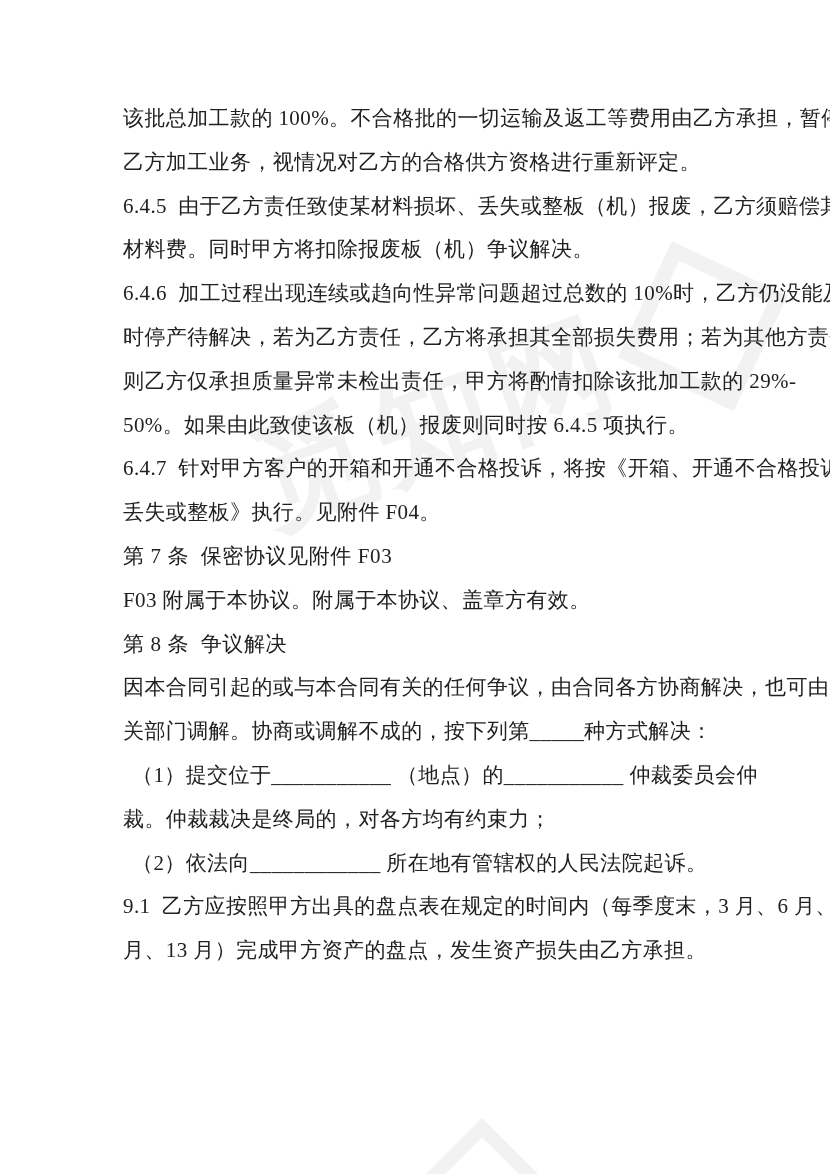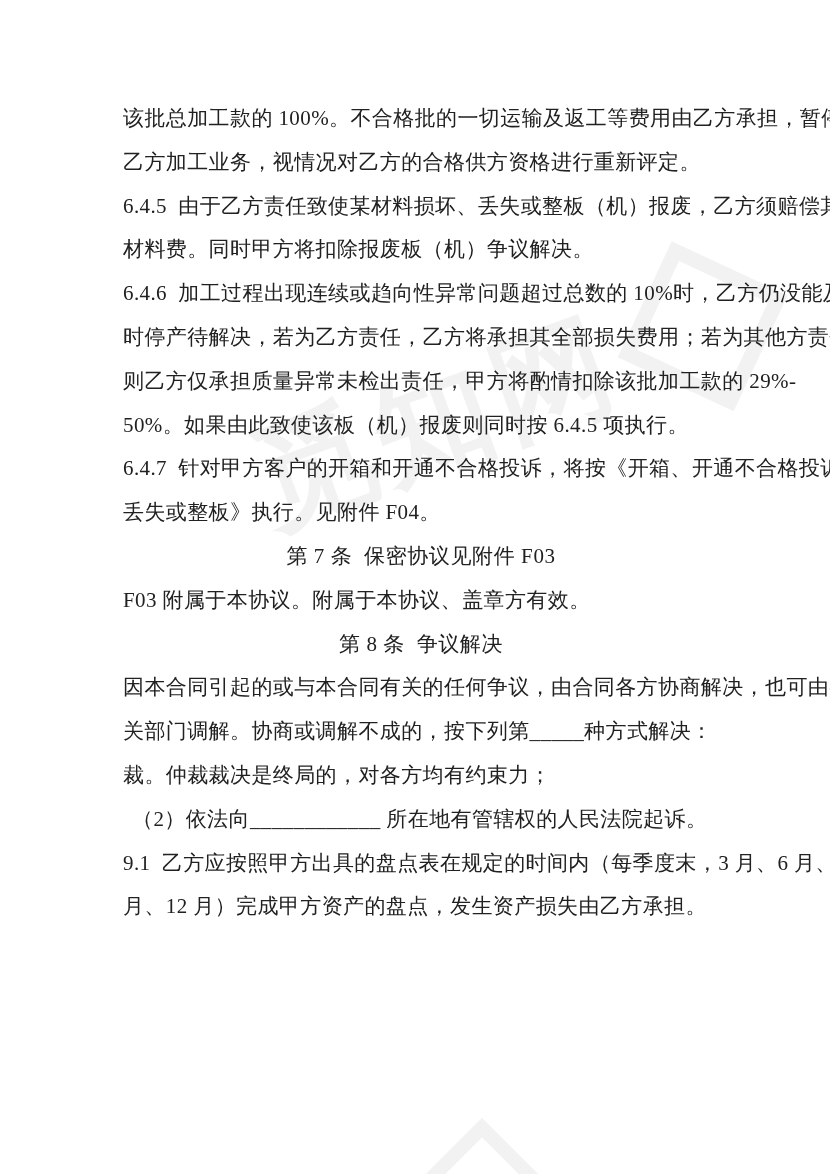--- a/index.html
+++ b/index.html
@@ -21,21 +21,21 @@
     width: 596px;
     color: var(--text-color, #212121);
     font-size: 21px;
   }
   .line {
     line-height: 43.8px;
     white-space: pre;
     letter-spacing: 0.4px;
   }
   .line.indent { padding-left: 9px; }
-  .line.heading { letter-spacing: 0.6px; text-align: center; }
+  .line.heading { letter-spacing: 0.6px; }
 
   
   .wm-center {
     position: absolute;
     left: 243px; top: 332px;
     display: flex; align-items: center;
     transform: rotate(-20deg);
     color: var(--wm-color, rgba(0,0,0,0.05));
     pointer-events: none;
   }
@@ -86,19 +86,20 @@
       <div class="line">时停产待解决，若为乙方责任，乙方将承担其全部损失费用；若为其他方责任</div>
       <div class="line">则乙方仅承担质量异常未检出责任，甲方将酌情扣除该批加工款的 29%-</div>
       <div class="line">50%。如果由此致使该板（机）报废则同时按 6.4.5 项执行。</div>
       <div class="line">6.4.7  针对甲方客户的开箱和开通不合格投诉，将按《开箱、开通不合格投诉</div>
       <div class="line">丢失或整板》执行。见附件 F04。</div>
       <div class="line heading">第 7 条  保密协议见附件 F03</div>
       <div class="line">F03 附属于本协议。附属于本协议、盖章方有效。</div>
       <div class="line heading">第 8 条  争议解决</div>
       <div class="line">因本合同引起的或与本合同有关的任何争议，由合同各方协商解决，也可由有</div>
       <div class="line">关部门调解。协商或调解不成的，按下列第_____种方式解决：</div>
+      <div class="line indent">（1）提交位于___________ （地点）的___________ 仲裁委员会仲</div>
       <div class="line">裁。仲裁裁决是终局的，对各方均有约束力；</div>
       <div class="line indent">（2）依法向____________ 所在地有管辖权的人民法院起诉。</div>
       <div class="line">9.1  乙方应按照甲方出具的盘点表在规定的时间内（每季度末，3 月、6 月、9</div>
-      <div class="line">月、12 月）完成甲方资产的盘点，发生资产损失由乙方承担。</div>
+      <div class="line">月、13 月）完成甲方资产的盘点，发生资产损失由乙方承担。</div>
     </div>
 
 </div>
 
 </body></html>

